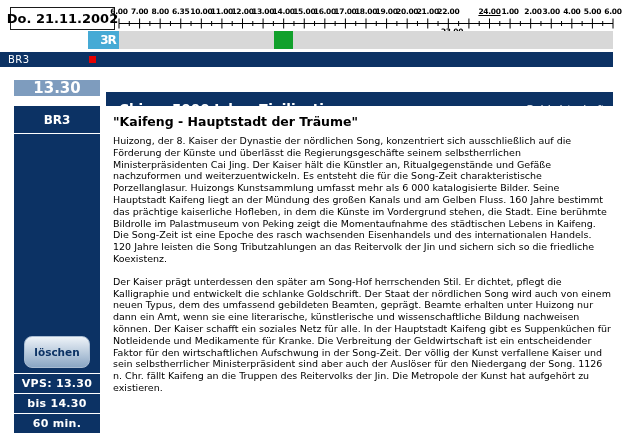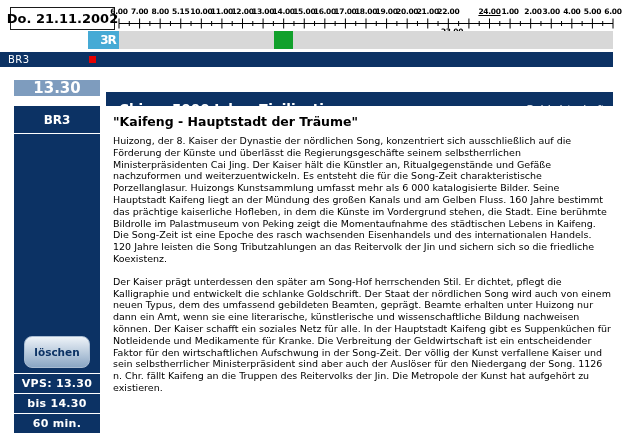--- a/index.html
+++ b/index.html
@@ -135,21 +135,21 @@
         <line x1="442.54166666666663" y1="4" x2="442.54166666666663" y2="9" stroke="#000" stroke-width="1"></line>
         <line x1="452.8333333333333" y1="1.5" x2="452.8333333333333" y2="11.5" stroke="#000" stroke-width="1"></line>
         <line x1="463.125" y1="4" x2="463.125" y2="9" stroke="#000" stroke-width="1"></line>
         <line x1="473.41666666666663" y1="1.5" x2="473.41666666666663" y2="11.5" stroke="#000" stroke-width="1"></line>
         <line x1="483.7083333333333" y1="4" x2="483.7083333333333" y2="9" stroke="#000" stroke-width="1"></line>
         <line x1="494" y1="1.5" x2="494" y2="11.5" stroke="#000" stroke-width="1"></line>
       </svg>
   <span class="tl-label" style="left: 0px;">6.00</span>
       <span class="tl-label" style="left: 20.5833px;">7.00</span>
       <span class="tl-label" style="left: 41.1667px;">8.00</span>
-      <span class="tl-label" style="left: 61.75px;">5.15</span>
+      <span class="tl-label" style="left: 61.75px;">6.35</span>
       <span class="tl-label" style="left: 82.3333px;">10.00</span>
       <span class="tl-label" style="left: 102.917px;">11.00</span>
       <span class="tl-label" style="left: 123.5px;">12.00</span>
       <span class="tl-label" style="left: 144.083px;">13.00</span>
       <span class="tl-label" style="left: 164.667px;">14.00</span>
       <span class="tl-label" style="left: 185.25px;">15.00</span>
       <span class="tl-label" style="left: 205.833px;">16.00</span>
       <span class="tl-label" style="left: 226.417px;">17.00</span>
       <span class="tl-label" style="left: 247px;">18.00</span>
       <span class="tl-label" style="left: 267.583px;">19.00</span>

